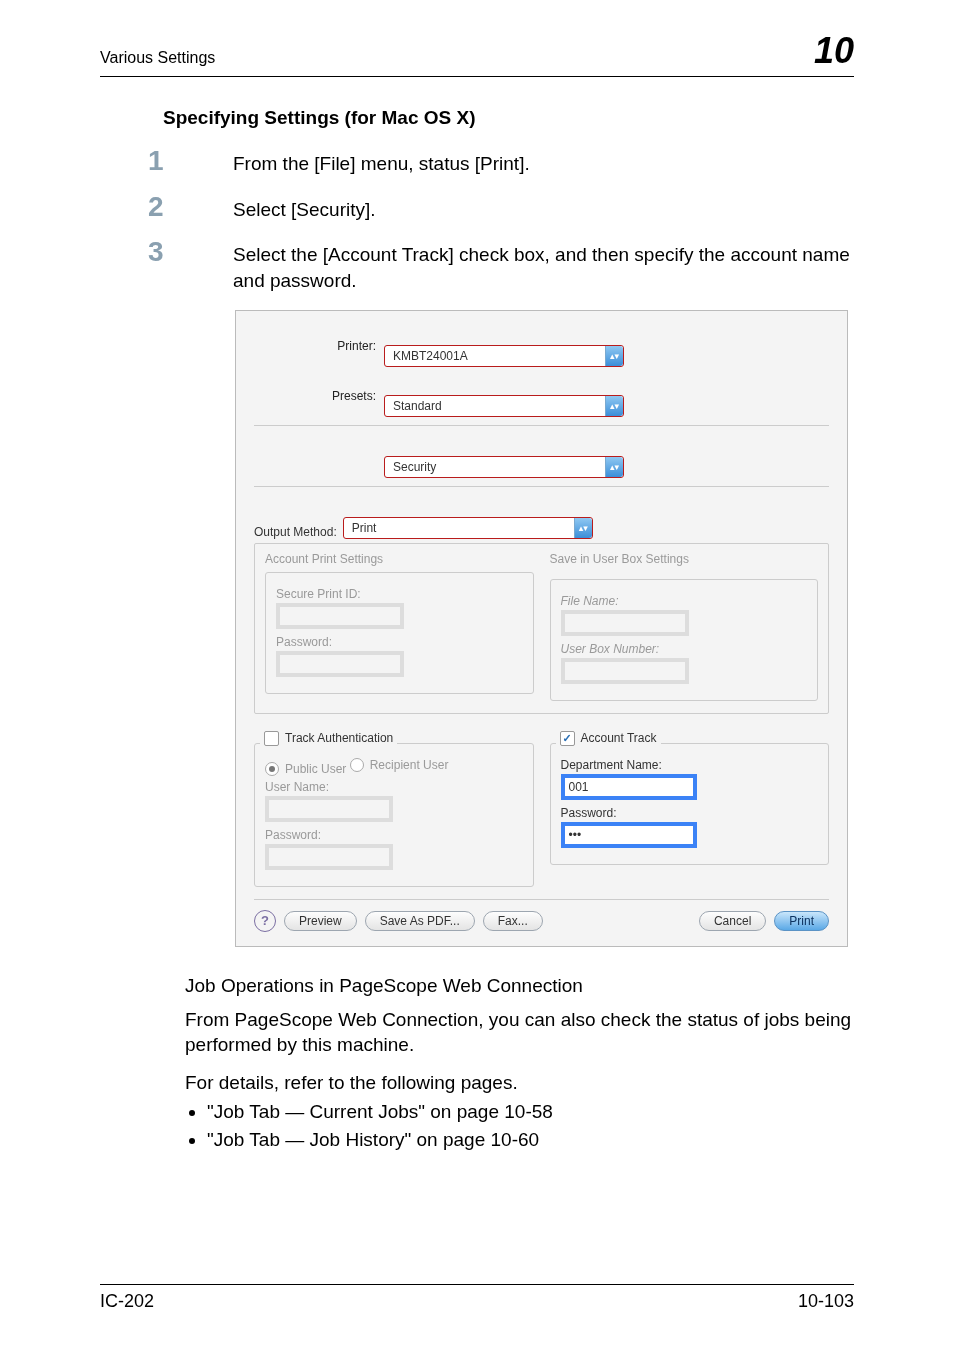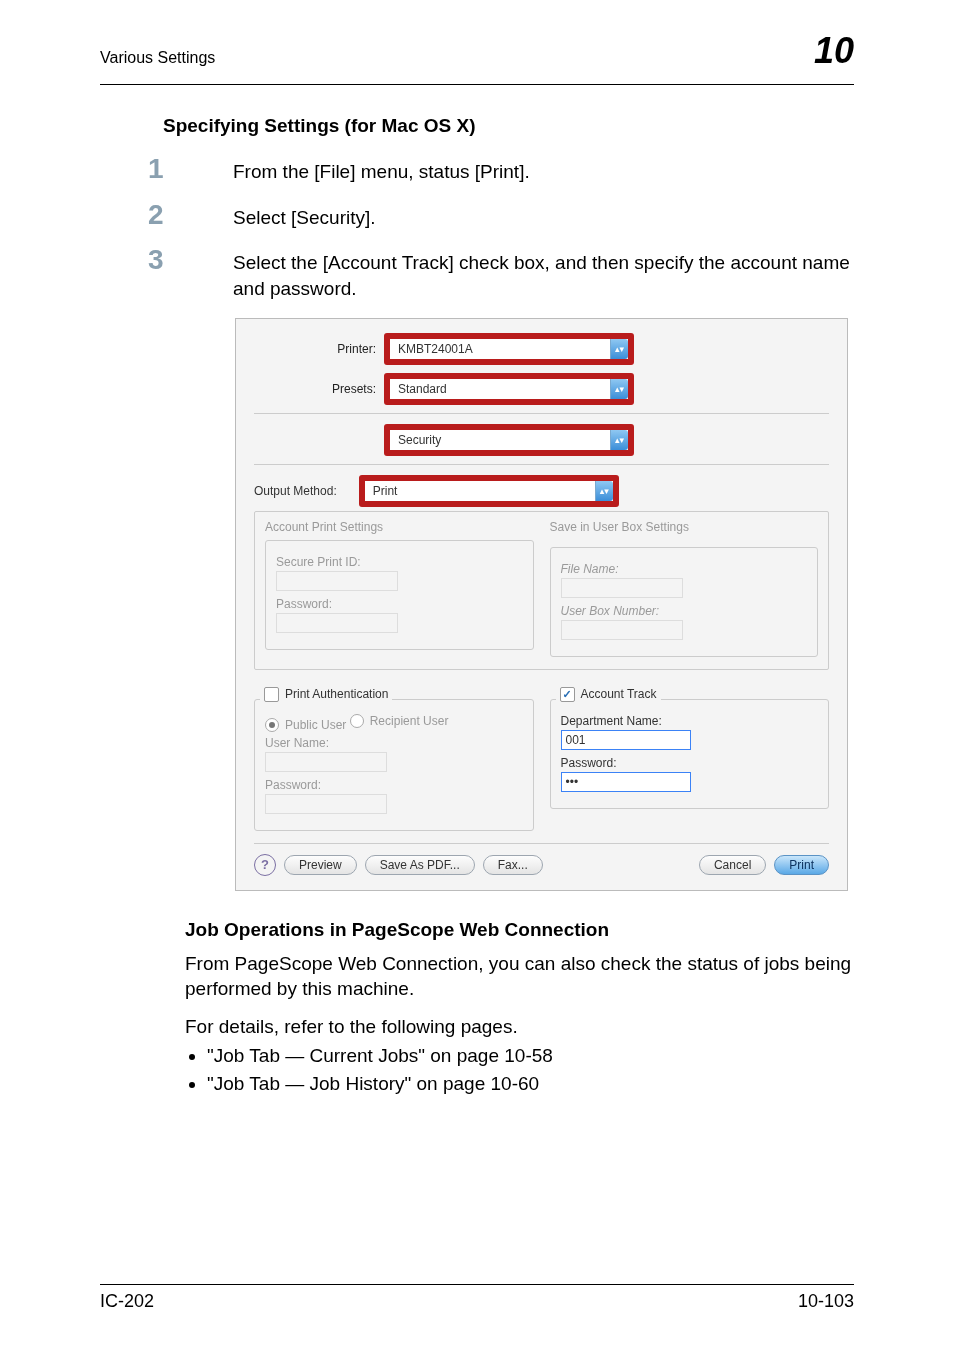--- a/index.html
+++ b/index.html
@@ -12,21 +12,21 @@
       position: relative;
     }
     .page {
       padding: 30px 100px 0 100px;
     }
     .header {
       display: flex;
       justify-content: space-between;
       align-items: baseline;
       border-bottom: 1px solid #000;
-      padding-bottom: 12px;
+      padding-bottom: 4px;
       margin-bottom: 30px;
     }
     .header-number {
       font-size: 36px;
       font-weight: bold;
       font-style: italic;
     }
     .section-heading {
       font-size: 19px;
       font-weight: bold;
@@ -73,42 +73,43 @@
       width: 122px;
       text-align: right;
       padding-right: 8px;
       color: #222;
     }
     .aqua-select {
       display: flex;
       align-items: center;
       height: 20px;
       background: #fff;
-      border: 6px solid #b91c1c;
+      border: 1px solid #b91c1c;
       border-radius: 3px;
       box-shadow: inset 0 1px 0 #fff;
       padding: 0 0 0 8px;
       min-width: 230px;
       position: relative;
+      margin-top: 20px;
     }
     .aqua-select .cap {
       width: 17px;
       height: 20px;
       background: linear-gradient(#8fc8f2, #3b8ed8);
       border-left: 1px solid #7aa9cf;
       border-radius: 0 3px 3px 0;
       margin-left: auto;
       display:flex;
       align-items:center;
       justify-content:center;
       color:#fff;
       font-size:9px;
     }
     .pane-divider { border-top: 1px solid #ccc; margin: 4px 0 10px 0;}
-    .out-method-row { display:flex; align-items:center; margin-bottom: 4px; gap: 16px; }
+    .out-method-row { display:flex; align-items:flex-end; margin-bottom: 4px; }
     .out-method-row .lbl { margin-right: 6px; }
     .subpanel {
       border: 1px solid #ccc;
       background: #f4f4f4;
       border-radius: 2px;
       padding: 8px 10px 12px 10px;
       margin: 4px 0 8px 0;
     }
     .two-col {
       display: flex;
@@ -128,21 +129,21 @@
       z-index: 2;
     }
     .fieldset {
       border: 1px solid #ccc;
       border-radius: 3px;
       padding: 14px 10px 10px 10px;
       margin-top: 6px;
     }
     .disabled { color: #9a9a9a; }
     .txt-input {
-      border: 1px solid #3b82f6;
+      border: 4px solid #3b82f6;
       background: #fff;
       height: 18px;
       width: 120px;
       margin-top: 2px;
       margin-bottom: 6px;
     }
     .txt-input.dis { background: #f4f4f4; border-color:#ddd;}
     .radio { display:inline-flex; align-items:center; gap:6px; margin-bottom:4px;}
     .radio .dot {
       width:12px; height:12px; border:1px solid #aaa; border-radius:50%; background:#fff;
@@ -175,21 +176,21 @@
       color:#0d3360;
     }
     .help-circle {
       width:20px; height:20px; border:1.5px solid #7b6fa3; border-radius:50%;
       display:flex; align-items:center; justify-content:center; color:#7b6fa3;
       font-weight:bold; font-size:13px;
     }
     .spacer { flex:1; }
     .sub-heading {
       font-size: 19px;
-      font-weight: bold;
+      font-weight: normal;
       margin-left: 85px;
       margin-top: 6px;
       margin-bottom: 10px;
     }
     .body-text, .body-list {
       font-size: 19px;
       margin-left: 85px;
       margin-right: 0;
       line-height: 1.35;
       margin-bottom: 12px;
@@ -289,21 +290,21 @@
           <div class="disabled">User Box Number:</div>
           <div class="txt-input dis"></div>
         </div>
       </div>
     </div>
 
     <div class="two-col">
       <div class="col">
         <div class="cb-title">
           <span class="checkbox"></span>
-          <span>Print Authentication</span>
+          <span>Track Authentication</span>
         </div>
         <div class="fieldset">
           <div class="radio disabled">
             <span class="dot sel"></span>
             <span>Public User</span>
           </div>
           <div class="radio disabled">
             <span class="dot"></span>
             <span>Recipient User</span>
           </div>

